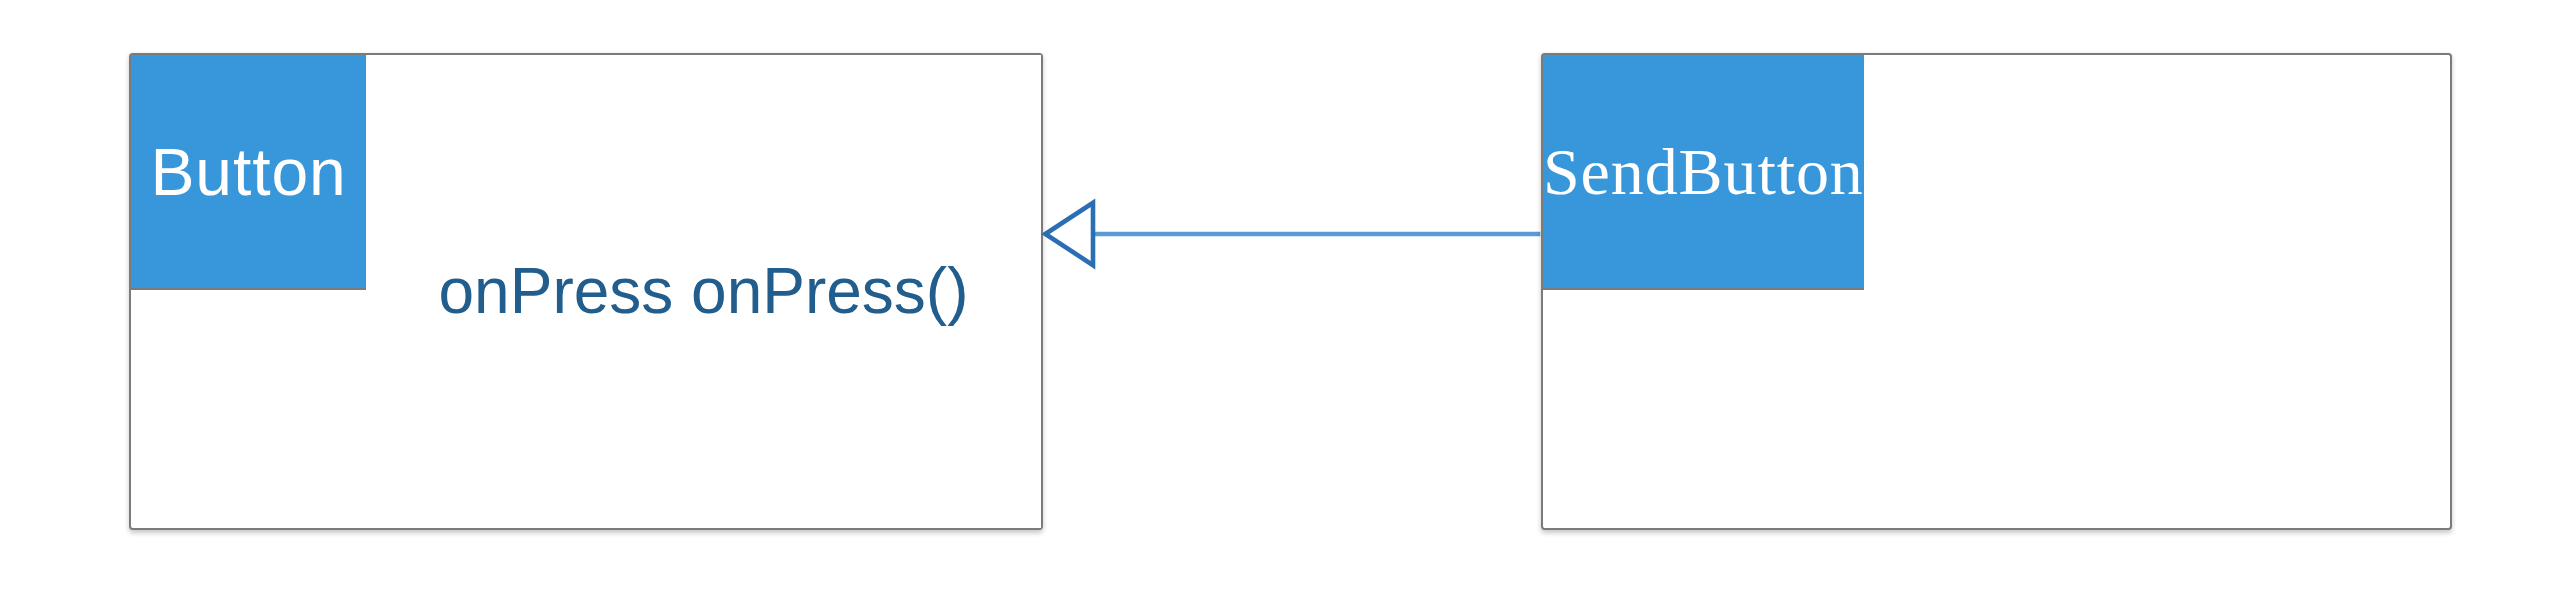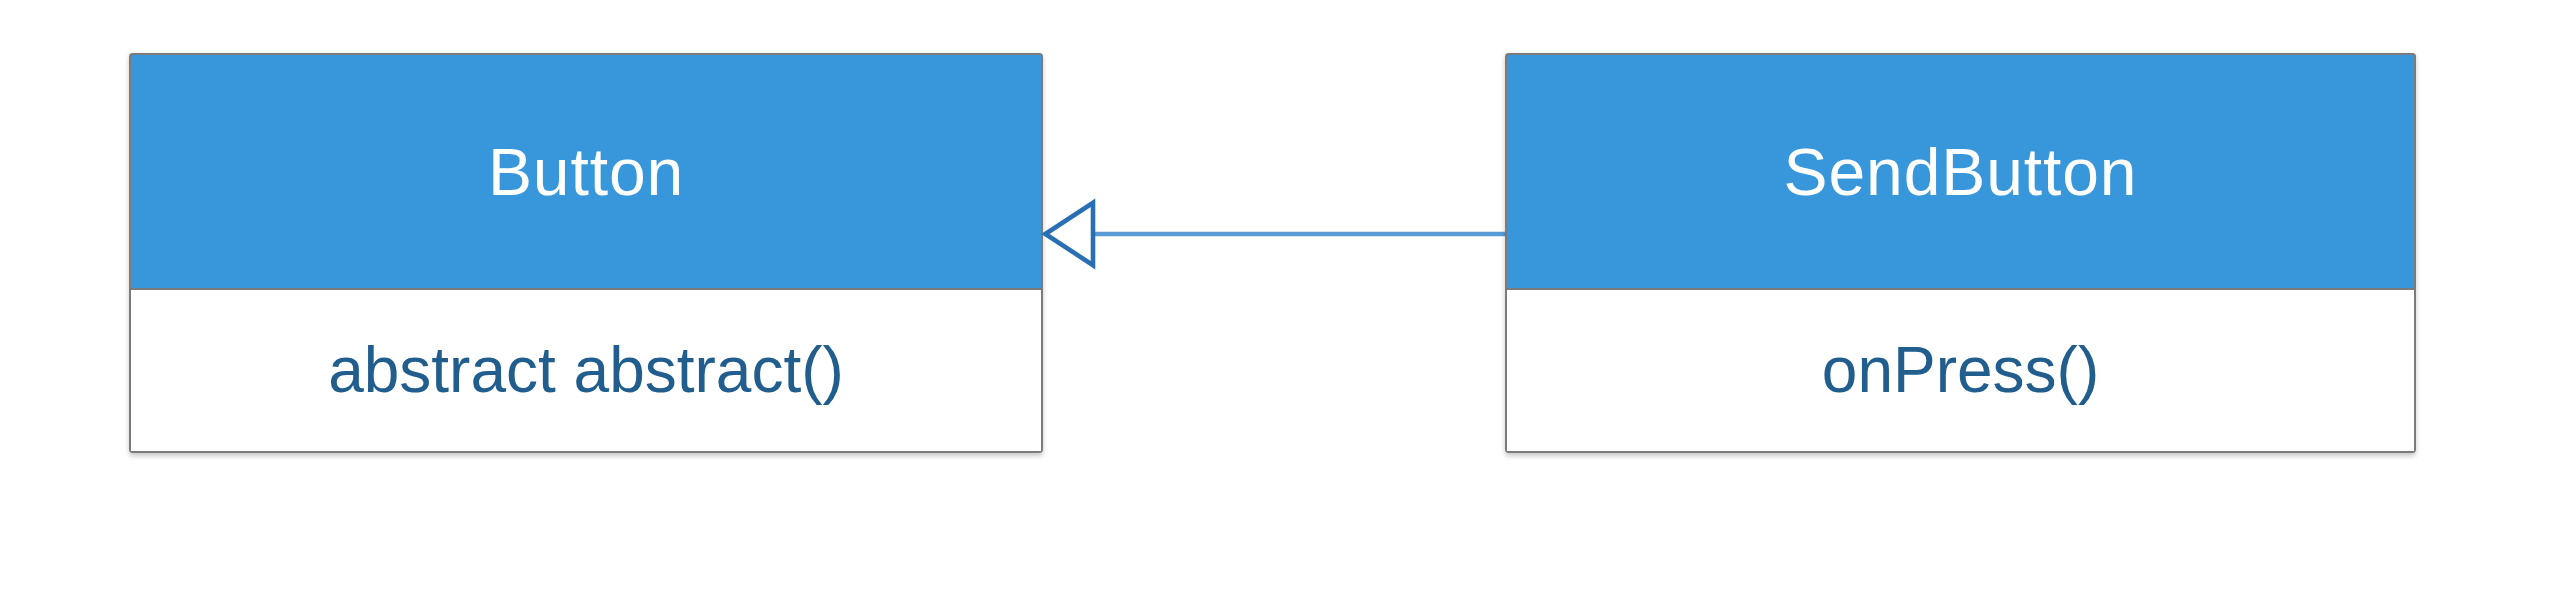--- a/index.html
+++ b/index.html
@@ -21,30 +21,30 @@
   .canvas {
     position: relative;
     width: 2576px;
     height: 597px;
     background: var(--background);
     overflow: hidden;
   }
   .class-box {
     position: absolute;
     top: 53px;
-    height: 400px;
+    height: 477px;
     border: 2.8px solid var(--box_border);
     border-radius: 3.7px;
     background: var(--body_fill);
     box-shadow: 0 2.8px 5.5px rgba(0,0,0,0.22);
     display: flex;
-    flex-direction: column;
+    flex-direction: row;
   }
   .class-box.left  { left: 129px;  width: 914px; }
-  .class-box.right { left: 1505px; width: 911px; }
+  .class-box.right { left: 1541px; width: 911px; font-family: Liberation Serif, serif; }
   .class-header {
     height: 235px;
     flex: 0 0 235px;
     background: var(--header_fill);
     border-bottom: 2.8px solid var(--box_border);
     display: flex;
     align-items: center;
     justify-content: center;
   }
   .class-name {
@@ -79,32 +79,29 @@
 </head>
 <body>
 
 <div class="canvas">
 
   <div class="class-box left">
     <div class="class-header">
       <span class="class-name">Button</span>
     </div>
     <div class="class-body">
-      <div class="method-row">abstract abstract()</div>
+      <div class="method-row">onPress onPress()</div>
     </div>
   </div>
 
   <svg class="connector-svg" viewBox="0 0 556 120">
     <line x1="62" y1="60" x2="550" y2="60" stroke="var(--connector_line)" stroke-width="5"></line>
     <polygon points="10,60 62,26 62,94" fill="var(--arrowhead_fill)" stroke="var(--arrowhead_outline)" stroke-width="5" stroke-linejoin="miter"></polygon>
   </svg>
 
   <div class="class-box right">
     <div class="class-header">
       <span class="class-name">SendButton</span>
     </div>
-    <div class="class-body">
-      <div class="method-row">onPress()</div>
-    </div>
   </div>
 
 </div>
 
 
 </body></html>

